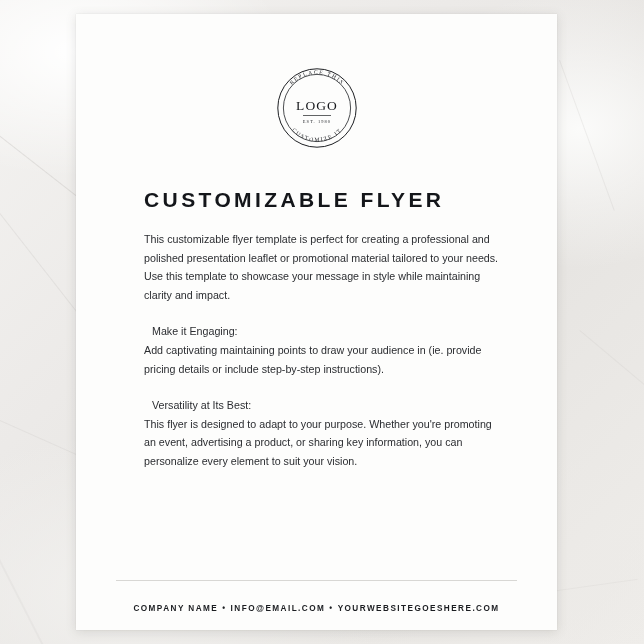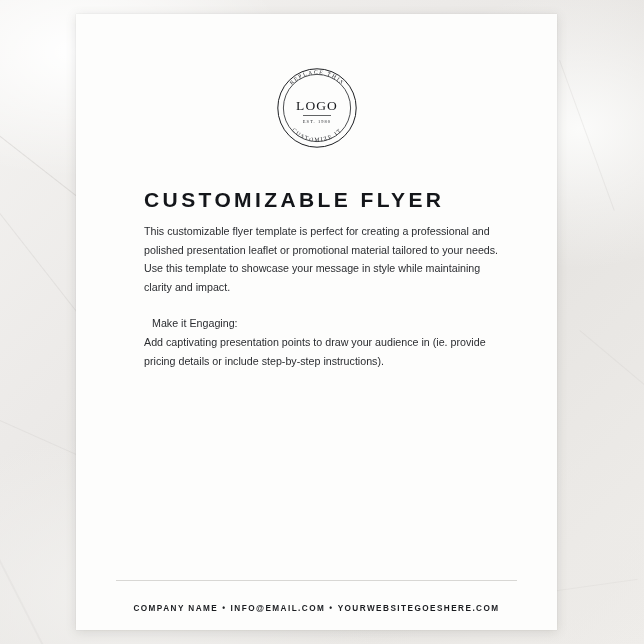--- a/index.html
+++ b/index.html
@@ -71,21 +71,21 @@
     font-size: 21px;
     font-weight: bold;
     letter-spacing: 3.4px;
     color: #14161a;
   }
 
   
   .body-copy {
     position: absolute;
     left: 68px;
-    top: 208px;
+    top: 216px;
     width: 356px;
     color: #2b2d31;
     font-size: 10.7px;
     line-height: 18.6px;
   }
   .para { margin: 0 0 18px 0; }
   .para:last-child { margin-bottom: 0; }
   .sub { margin: 8px; }
   .brand-em { font-style: italic; }
 
@@ -154,23 +154,27 @@
   <div class="headline">CUSTOMIZABLE FLYER</div>
 
   <div class="body-copy">
 
     <p class="para">
       <span>This customizable flyer template is perfect for creating a professional and polished presentation leaflet or promotional material tailored to your needs. Use this template to showcase your message in style while maintaining clarity and impact.</span>
     </p>
 
     <p class="para">
       <span class="sub">Make it Engaging:</span><br>
-      <span>Add captivating presentation points to draw your audience in (ie. provide pricing details or include step-by-step instructions).</span>
+      <span>Add captivating maintaining points to draw your audience in (ie. provide pricing details or include step-by-step instructions).</span>
     </p>
 
+    <p class="para">
+      <span class="sub">Versatility at Its Best:</span><br>
+      <span>This flyer is designed to adapt to your purpose. Whether you're promoting an event, advertising a product, or sharing key information, you can personalize every element to suit your vision.</span>
+    </p>
 
 
   </div>
 
   <div class="footer-rule"></div>
 
   <div class="footer">
     <span>COMPANY NAME</span><span class="sep">•</span><span>INFO@EMAIL.COM</span><span class="sep">•</span><span>YOURWEBSITEGOESHERE.COM</span>
   </div>
 

